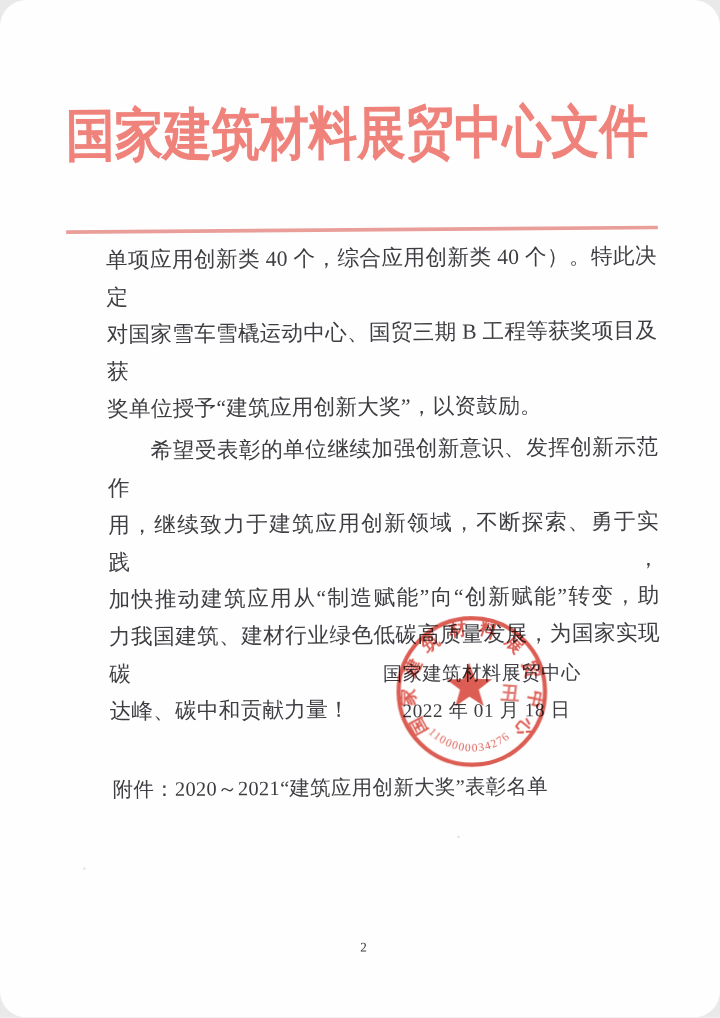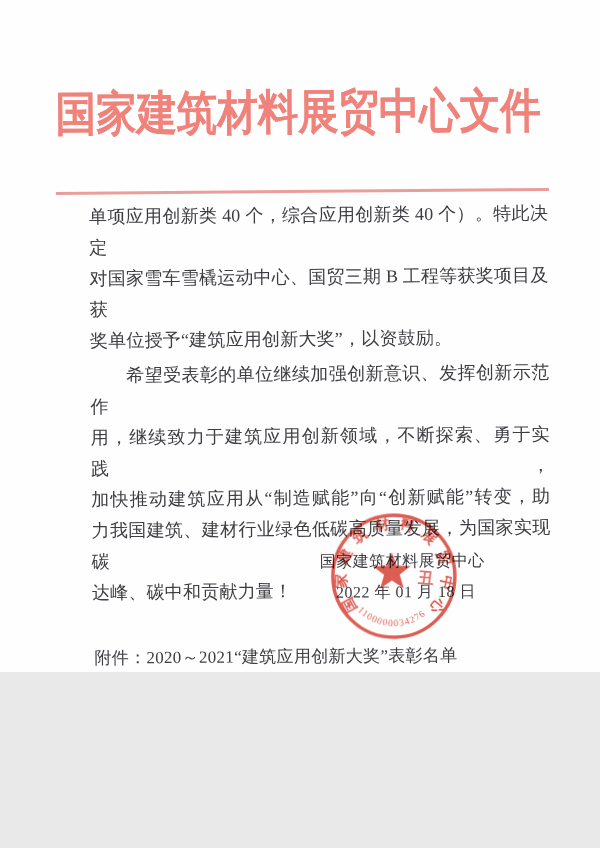--- a/index.html
+++ b/index.html
@@ -3,25 +3,26 @@
 <meta charset="utf-8">
 <style>
   html, body {
     margin: 0;
     padding: 0;
     background: #e9e9e9;
   }
   .page {
     position: relative;
     width: 600px;
-    height: 672px;
+    height: 848px;
     margin: 0 auto;
     background: #fefefe;
     overflow: hidden;
     font-family: "Liberation Serif", "DejaVu Serif", serif;
+    border-radius: 22px;
   }
   .tilt {
     position: absolute;
     inset: 0;
     transform: rotate(-0.45deg);
     transform-origin: 50% 50%;
   }
   
   .doc-title {
     position: absolute;

